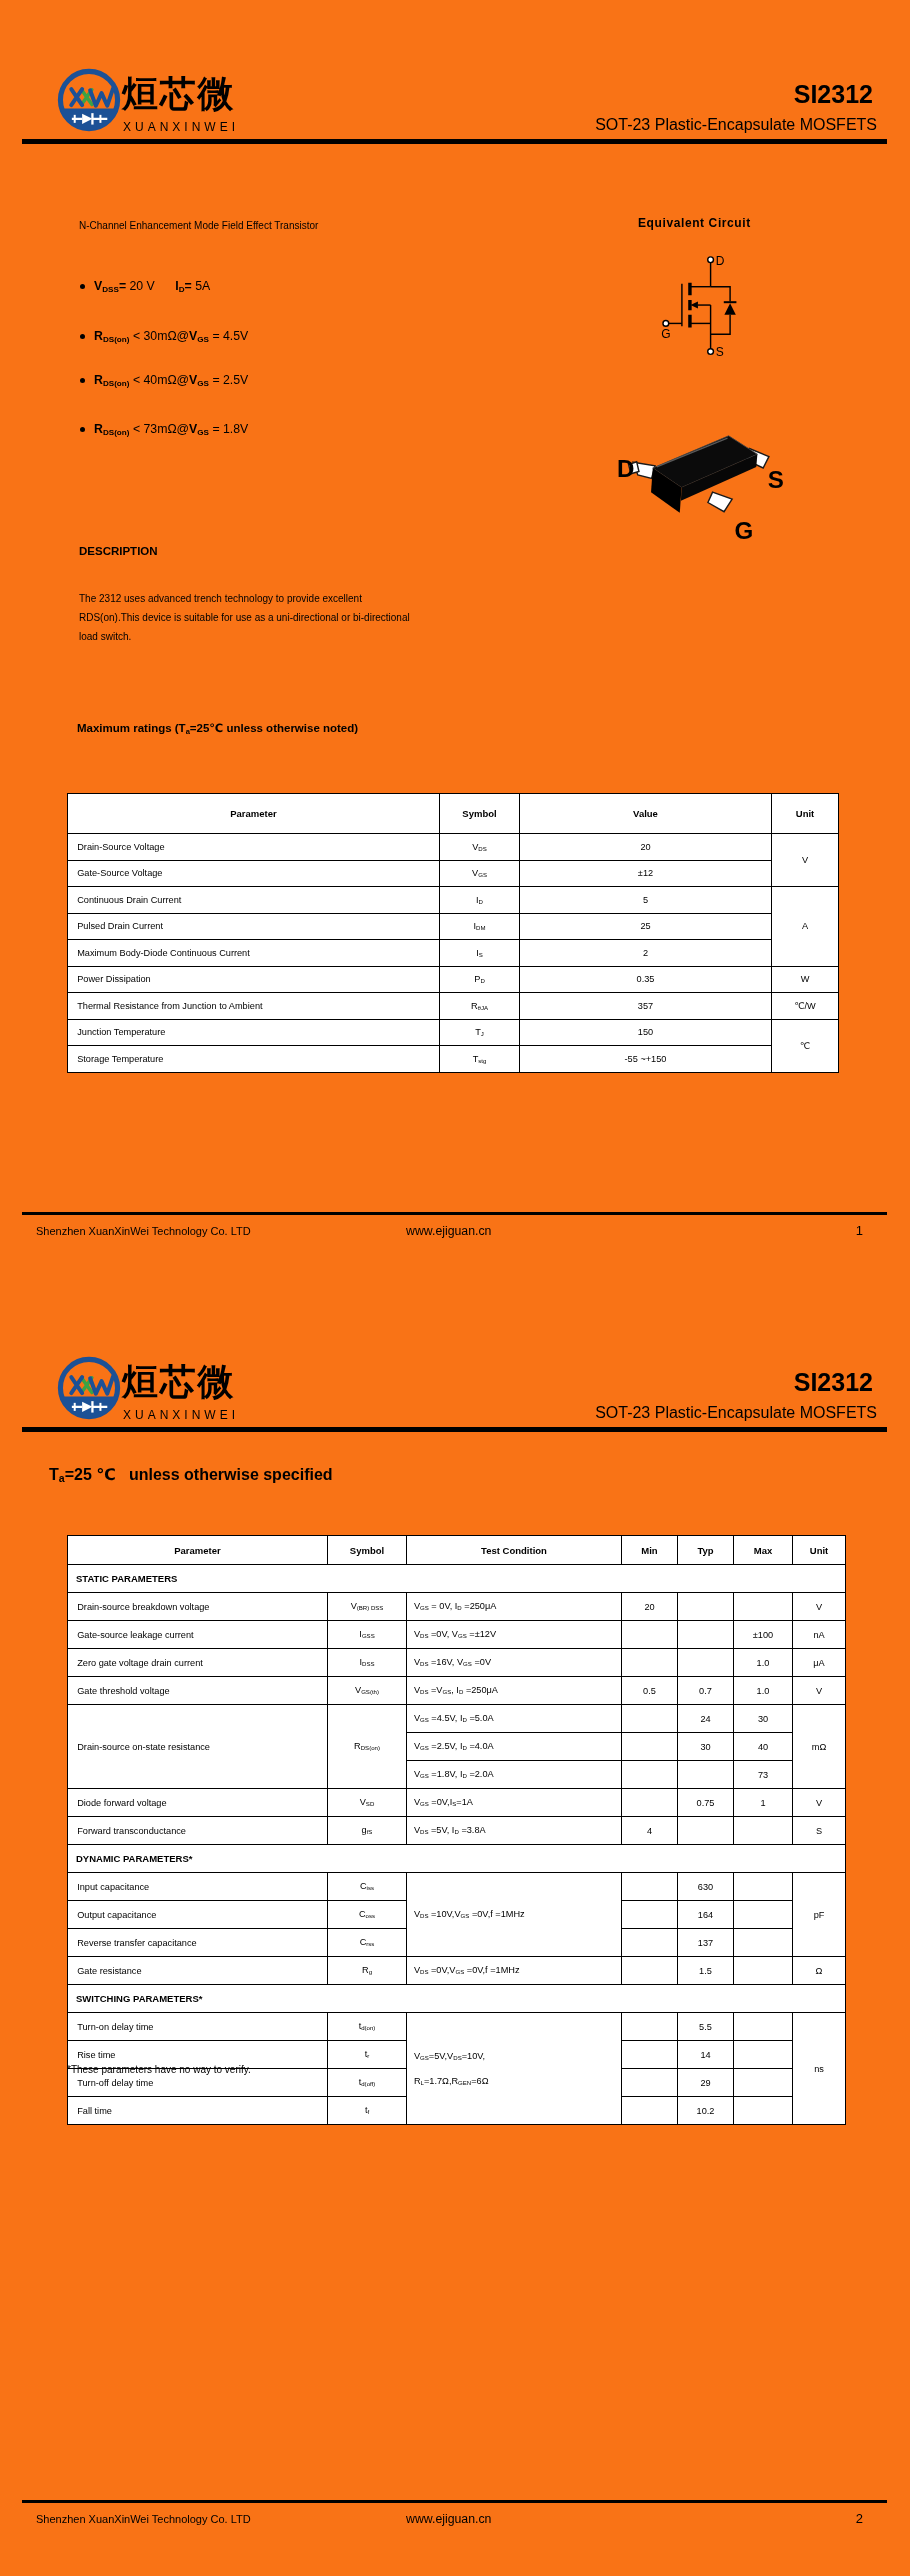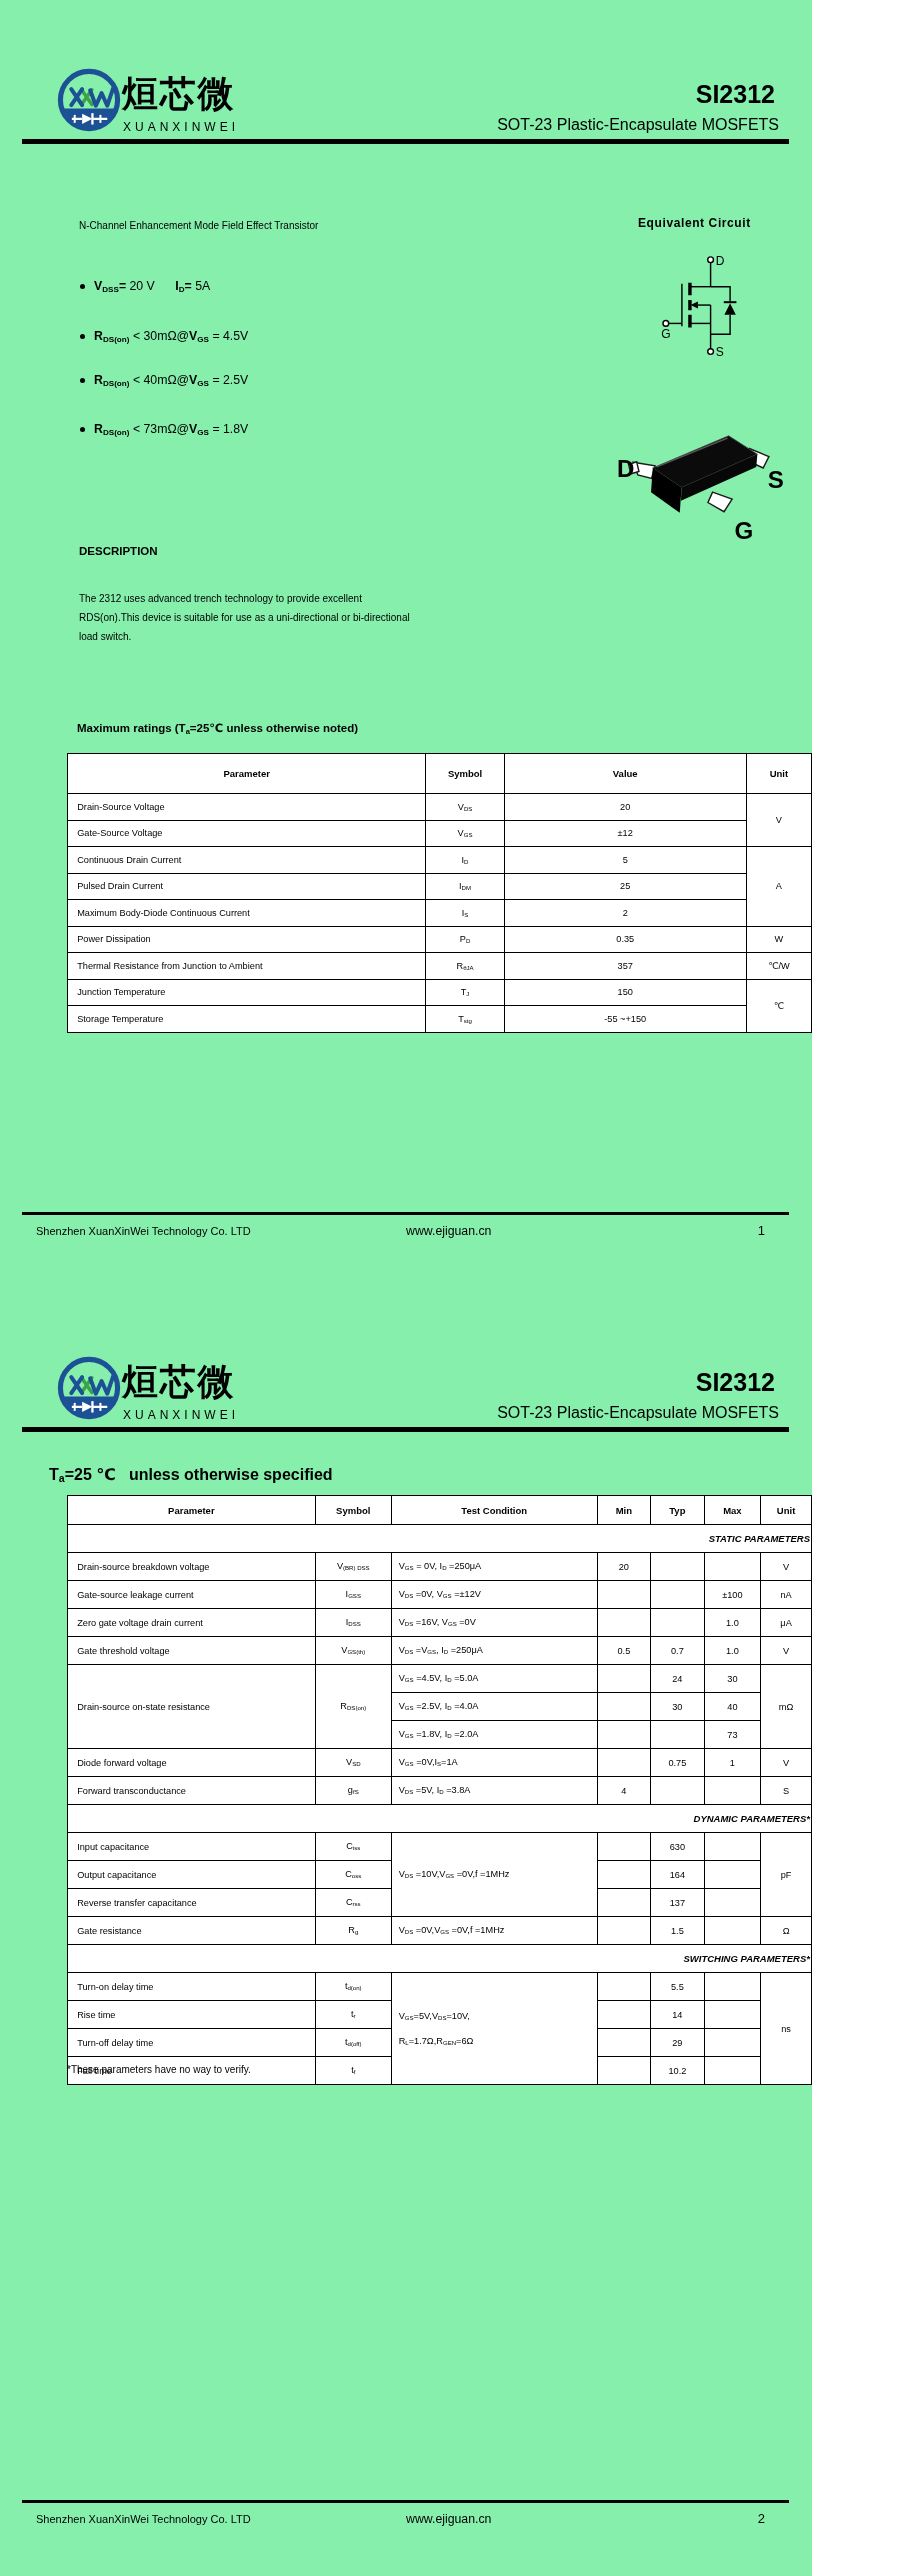--- a/index.html
+++ b/index.html
@@ -1,18 +1,18 @@
 <!DOCTYPE html>
 <html style="font-size:9.2px"><head>
 <meta charset="utf-8">
 <title>SI2312</title>
 <style>
   html,body{margin:0;padding:0;background:#fff;}
   body{font-family:"Liberation Sans","DejaVu Sans",sans-serif;color:#000;width:910px;}
-  .page{position:relative;width:812px;height:1288px;background:#86efac;overflow:hidden;}
+  .page{position:relative;width:910px;height:1288px;background:#f97316;overflow:hidden;}
   .hdr,.ftr{display:contents;}
   sub{font-size:66%;vertical-align:-0.22em;letter-spacing:0;}
   b{font-weight:bold;}
 
   
   .logo-mark{position:absolute;left:57px;top:68px;width:64px;height:64px;}
   .brand-cn{position:absolute;left:122px;top:76px;font-size:36px;font-weight:bold;letter-spacing:1.7px;line-height:1;}
   .brand-en{position:absolute;left:123px;top:120px;font-size:12px;letter-spacing:4px;}
   .part-no{position:absolute;right:37px;top:80px;font-size:25px;font-weight:bold;}
   .hdr-sub{position:absolute;right:33px;top:116px;font-size:16px;}
@@ -30,34 +30,34 @@
   .feat{position:absolute;left:94px;font-size:12.3px;}
   .feat::before{content:"";position:absolute;left:-14.3px;top:5.2px;width:5.2px;height:5.2px;border-radius:50%;background:#000;}
   .f1{top:279px}.f2{top:329px}.f3{top:373px}.f4{top:422px}
   .mosfet-svg{position:absolute;left:660px;top:254px;width:92px;height:109px;}
   .pkg-svg{position:absolute;left:601px;top:407px;width:184px;height:137px;}
   .desc-title{position:absolute;left:79px;top:545px;font-size:11.5px;font-weight:bold;}
   .desc-body{position:absolute;left:79px;top:589px;font-size:10px;line-height:19px;white-space:pre-line;}
   .ratings-title{position:absolute;left:77px;top:721px;font-size:11.5px;font-weight:bold;}
 
   
-  table{border-collapse:collapse;table-layout:fixed;font-size:9.2px;background:#fff;}
+  table{border-collapse:collapse;table-layout:fixed;font-size:9.2px;background:#fff;margin-top:40px;}
   td,th{border:0.9px solid #000;text-align:center;vertical-align:middle;overflow:hidden;}
   .t1{position:absolute;left:67px;top:753px;border:1.4px solid #000;}
   .t1 th{height:37px;font-size:9.5px;border-bottom:1.4px solid #000;}
   .t1 td{height:23.5px;}
   .t1 tr.bt>td{border-top:1.4px solid #000;}
   .pl{text-align:left;padding-left:9.2px;}
   .cl{text-align:left;padding-left:6.9px;}
 
   .note2{position:absolute;left:49px;top:177px;font-size:16px;font-weight:bold;}
   .t2{position:absolute;left:67px;top:207px;border:1.7px solid #000;}
   .t2 th{height:26px;font-size:9.5px;border-bottom:1.7px solid #000;}
   .t2 td{height:25px;}
-  .t2 tr.sec>td{font-weight:bold;text-align:right;padding-left:8px;border-top:1.7px solid #000;border-bottom:1.7px solid #000;font-size:9.5px;font-style:italic;}
+  .t2 tr.sec>td{font-weight:bold;text-align:left;padding-left:8px;border-top:1.7px solid #000;border-bottom:1.7px solid #000;font-size:9.5px;}
   .t2 tr.bt>td{border-top:1.7px solid #000;}
   .sw1{margin-bottom:15px;}
   .footnote{position:absolute;left:67px;top:776px;font-size:10px;text-align:right;}
 </style>
 </head>
 <body>
 
 <div class="doc">
 
   <section class="page">

